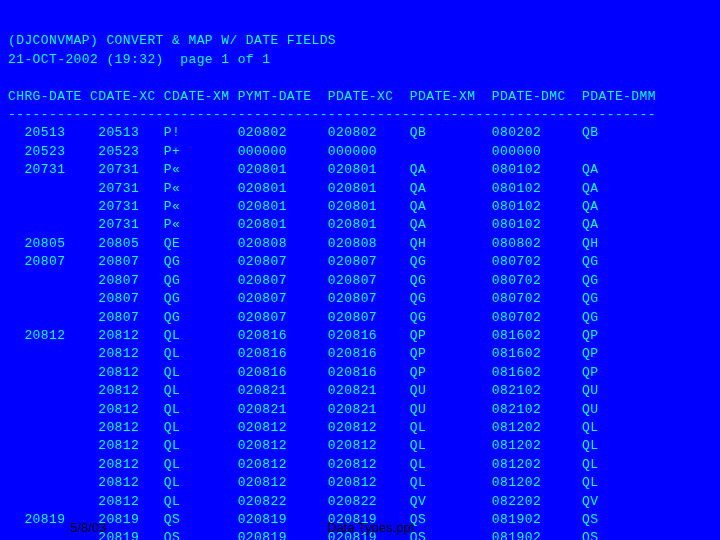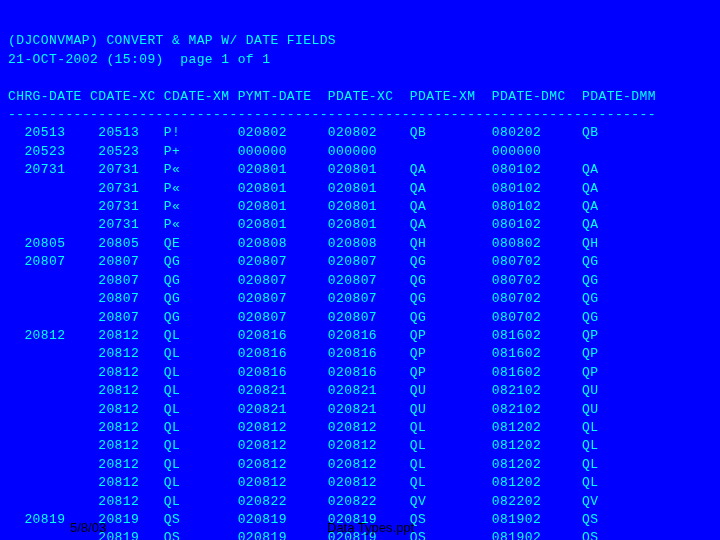--- a/index.html
+++ b/index.html
@@ -31,21 +31,21 @@
     pointer-events: none;
   }
   .footer .date { position: absolute; left: 70px; }
   .footer .file { position: absolute; left: 327px; text-align: center; }
 </style>
 </head>
 <body>
 
 <div class="screen">
 <span>(DJCONVMAP) CONVERT &amp; MAP W/ DATE FIELDS</span>
-<span>21-OCT-2002 (15:09)</span>  <span>page 1 of 1</span>
+<span>21-OCT-2002 (19:32)</span>  <span>page 1 of 1</span>
 
 <span id="colhdr">CHRG-DATE CDATE-XC CDATE-XM PYMT-DATE  PDATE-XC  PDATE-XM  PDATE-DMC  PDATE-DMM</span>
 <span id="sepline">-------------------------------------------------------------------------------</span>
 <span id="rows">  20513    20513   P!       020802     020802    QB        080202     QB       
   20523    20523   P+       000000     000000              000000              
   20731    20731   P«       020801     020801    QA        080102     QA       
            20731   P«       020801     020801    QA        080102     QA       
            20731   P«       020801     020801    QA        080102     QA       
            20731   P«       020801     020801    QA        080102     QA       
   20805    20805   QE       020808     020808    QH        080802     QH       

